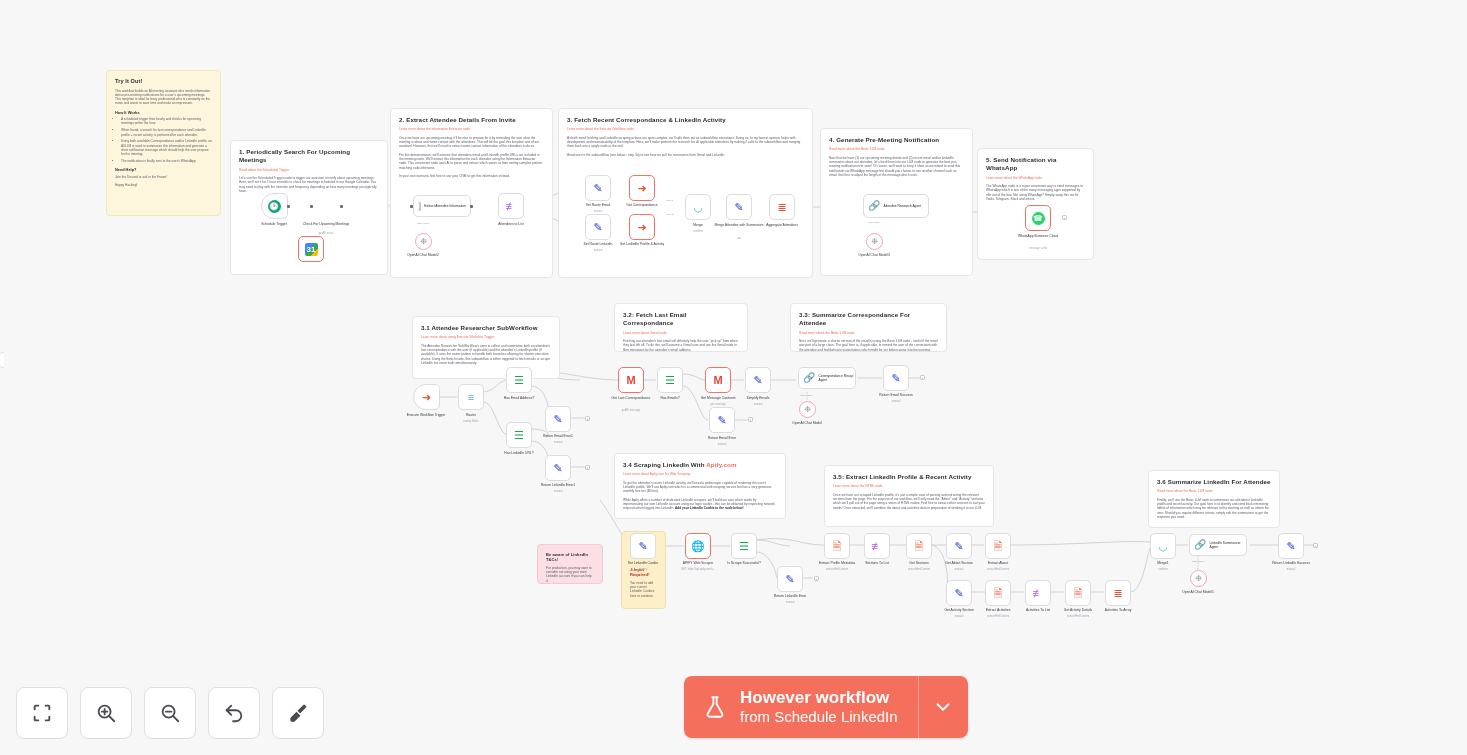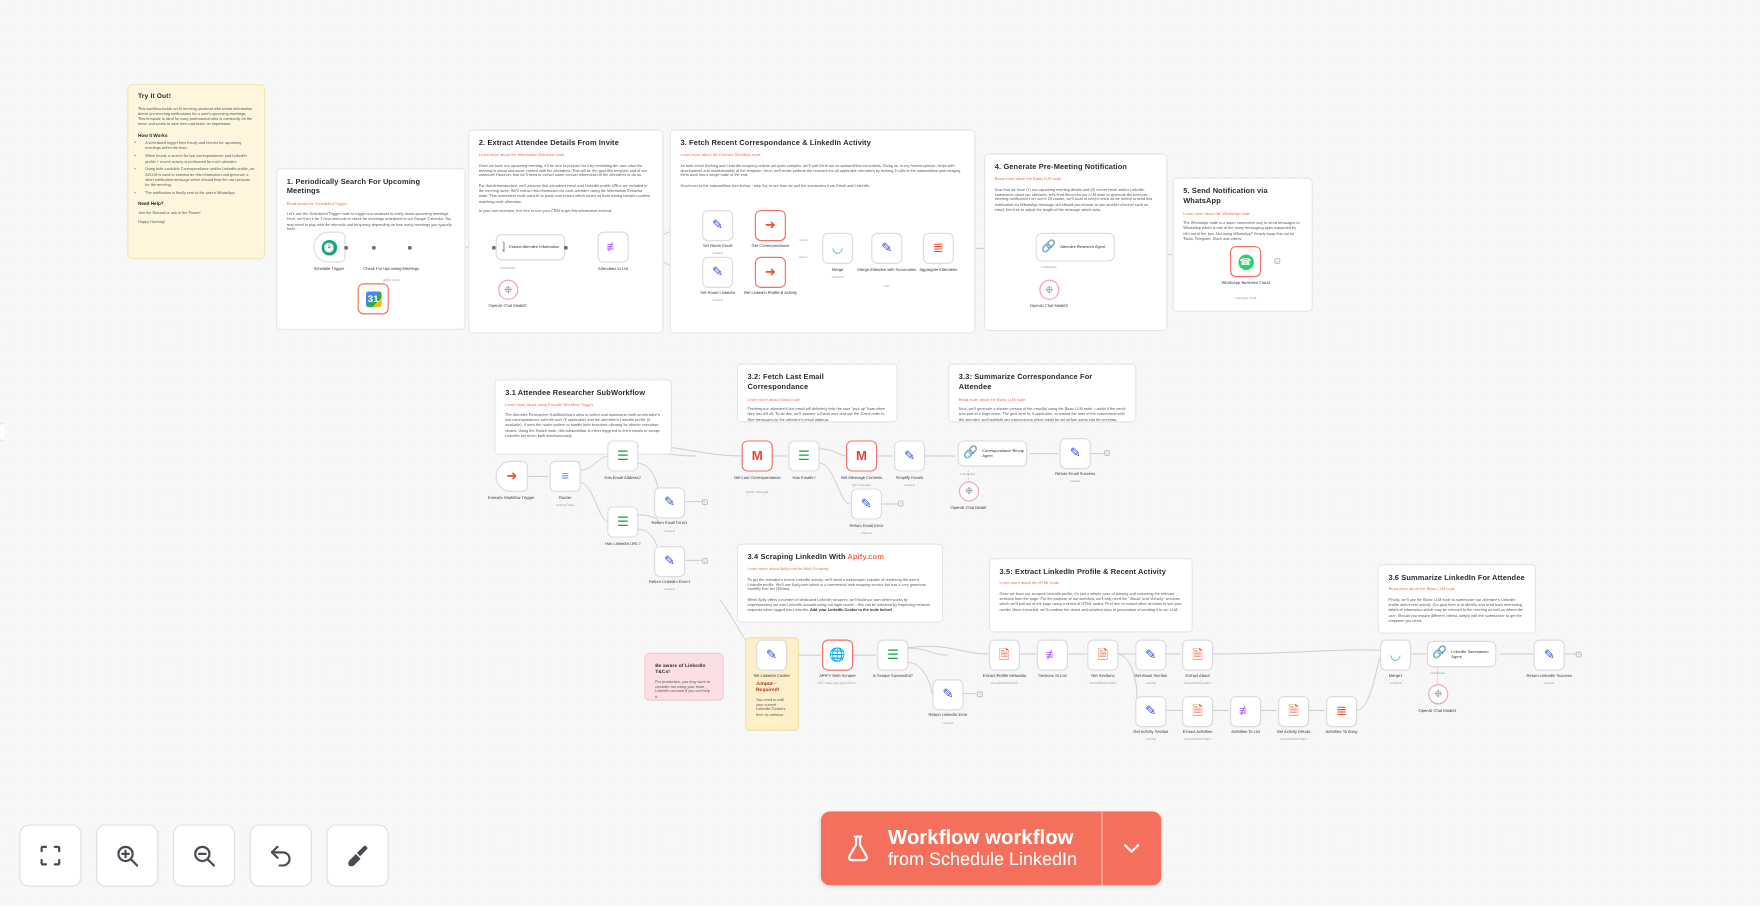--- a/index.html
+++ b/index.html
@@ -624,21 +624,21 @@
       </svg>
     </div>
   </div>
 
   <div id="execwrap">
     <button id="execbtn">
       <svg width="26" height="28" viewBox="0 0 24 24" fill="none" stroke="currentColor" stroke-width="1.7" stroke-linecap="round" stroke-linejoin="round">
         <path d="M9.5 3h5M10.5 3v6.2L5.4 18a2 2 0 0 0 1.7 3h9.8a2 2 0 0 0 1.7-3l-5.1-8.8V3"></path>
       </svg>
       <span class="txt">
-        <span class="t1">Workflow workflow</span><br>
+        <span class="t1">However workflow</span><br>
         <span class="t2">from Schedule LinkedIn</span>
       </span>
     </button>
     <button id="execcaret">
       <svg width="22" height="22" viewBox="0 0 24 24" fill="none" stroke="currentColor" stroke-width="2" stroke-linecap="round" stroke-linejoin="round">
         <path d="M6 9l6 6 6-6"></path>
       </svg>
     </button>
   </div>
 

